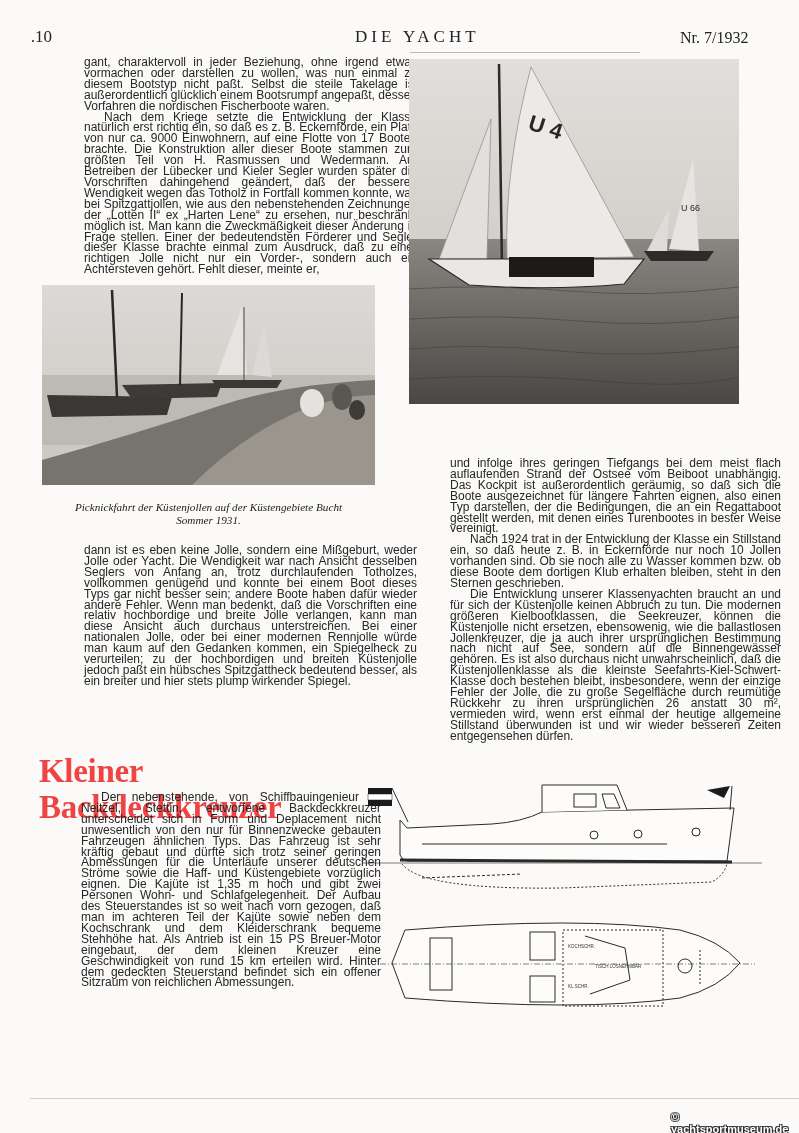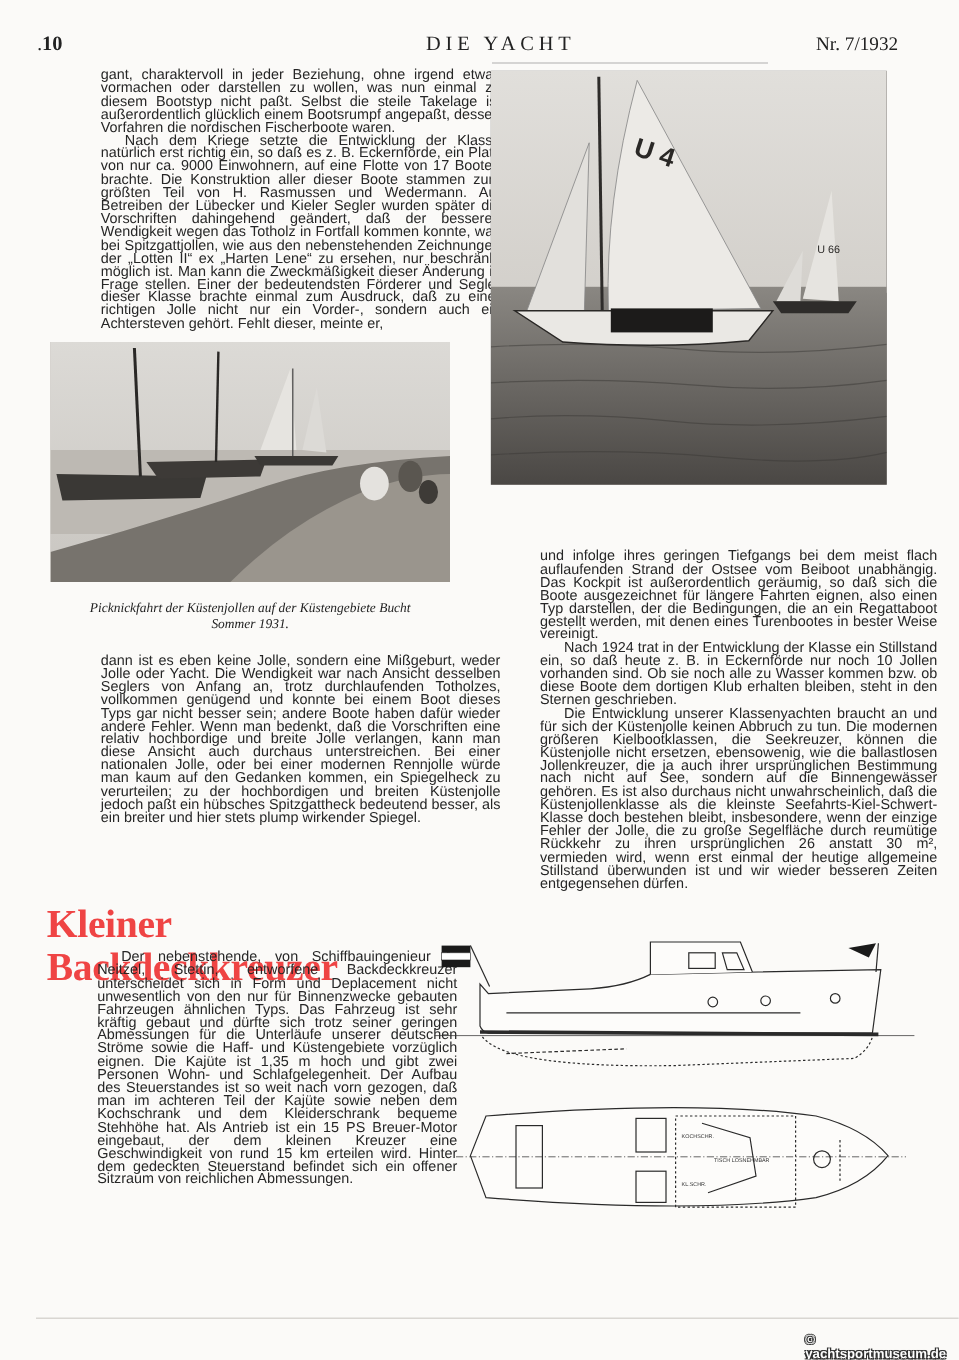--- a/index.html
+++ b/index.html
@@ -18,21 +18,21 @@
   .cap { font-family: "Liberation Serif", serif; font-style: italic; font-size: 11.2px; line-height: 12.5px; text-align: center; color: #222; }
   .photo { background: #888; overflow: hidden; }
   .h1 { font-family: "Liberation Serif", serif; font-weight: bold; font-size: 33px; line-height: 36px; letter-spacing: -0.3px; color: #ef4444; }
   .wm { font-family: "Liberation Sans", sans-serif; font-weight: bold; font-size: 11px; color: #fff;
         text-shadow: 0 0 1px #222, 1px 1px 0 #333, -1px -1px 0 #333, 1px -1px 0 #333, -1px 1px 0 #333; }
 </style>
 </head>
 <body>
 
 <div class="abs hdr" style="left:31px;top:27px;">
-  <span>.</span><span style="font-size:17px;font-weight:bold;">10</span>
+  <span>.</span><span style="font-size:17px;font-weight:normal;">10</span>
 </div>
 <div class="abs hdr hdr-title" style="left:345px;top:27px;">DIE YACHT</div>
 <div class="abs hdr" style="left:680px;top:29px;font-size:16px;">Nr. 7/1932</div>
 <div class="abs hdr-rule" style="left:410px;top:52px;width:230px;"></div>
 
 <div class="abs col" style="left:42px;top:57px;width:333px;">
   <p>gant, charaktervoll in jeder Beziehung, ohne irgend etwas vormachen oder darstellen zu wollen, was nun einmal zu diesem Bootstyp nicht paßt. Selbst die steile Takelage ist außerordentlich glücklich einem Bootsrumpf angepaßt, dessen Vorfahren die nordischen Fischerboote waren.</p>
   <p class="ind">Nach dem Kriege setzte die Entwicklung der Klasse natürlich erst richtig ein, so daß es z. B. Eckernförde, ein Platz von nur ca. 9000 Einwohnern, auf eine Flotte von 17 Booten brachte. Die Konstruktion aller dieser Boote stammen zum größten Teil von H. Rasmussen und Wedermann. Auf Betreiben der Lübecker und Kieler Segler wurden später die Vorschriften dahingehend geändert, daß der besseren Wendigkeit wegen das Totholz in Fortfall kommen konnte, was bei Spitzgattjollen, wie aus den nebenstehenden Zeichnungen der „Lotten II“ ex „Harten Lene“ zu ersehen, nur beschränkt möglich ist. Man kann die Zweckmäßigkeit dieser Änderung in Frage stellen. Einer der bedeutendsten Förderer und Segler dieser Klasse brachte einmal zum Ausdruck, daß zu einer richtigen Jolle nicht nur ein Vorder-, sondern auch ein Achtersteven gehört. Fehlt dieser, meinte er,</p>
 </div>
 

